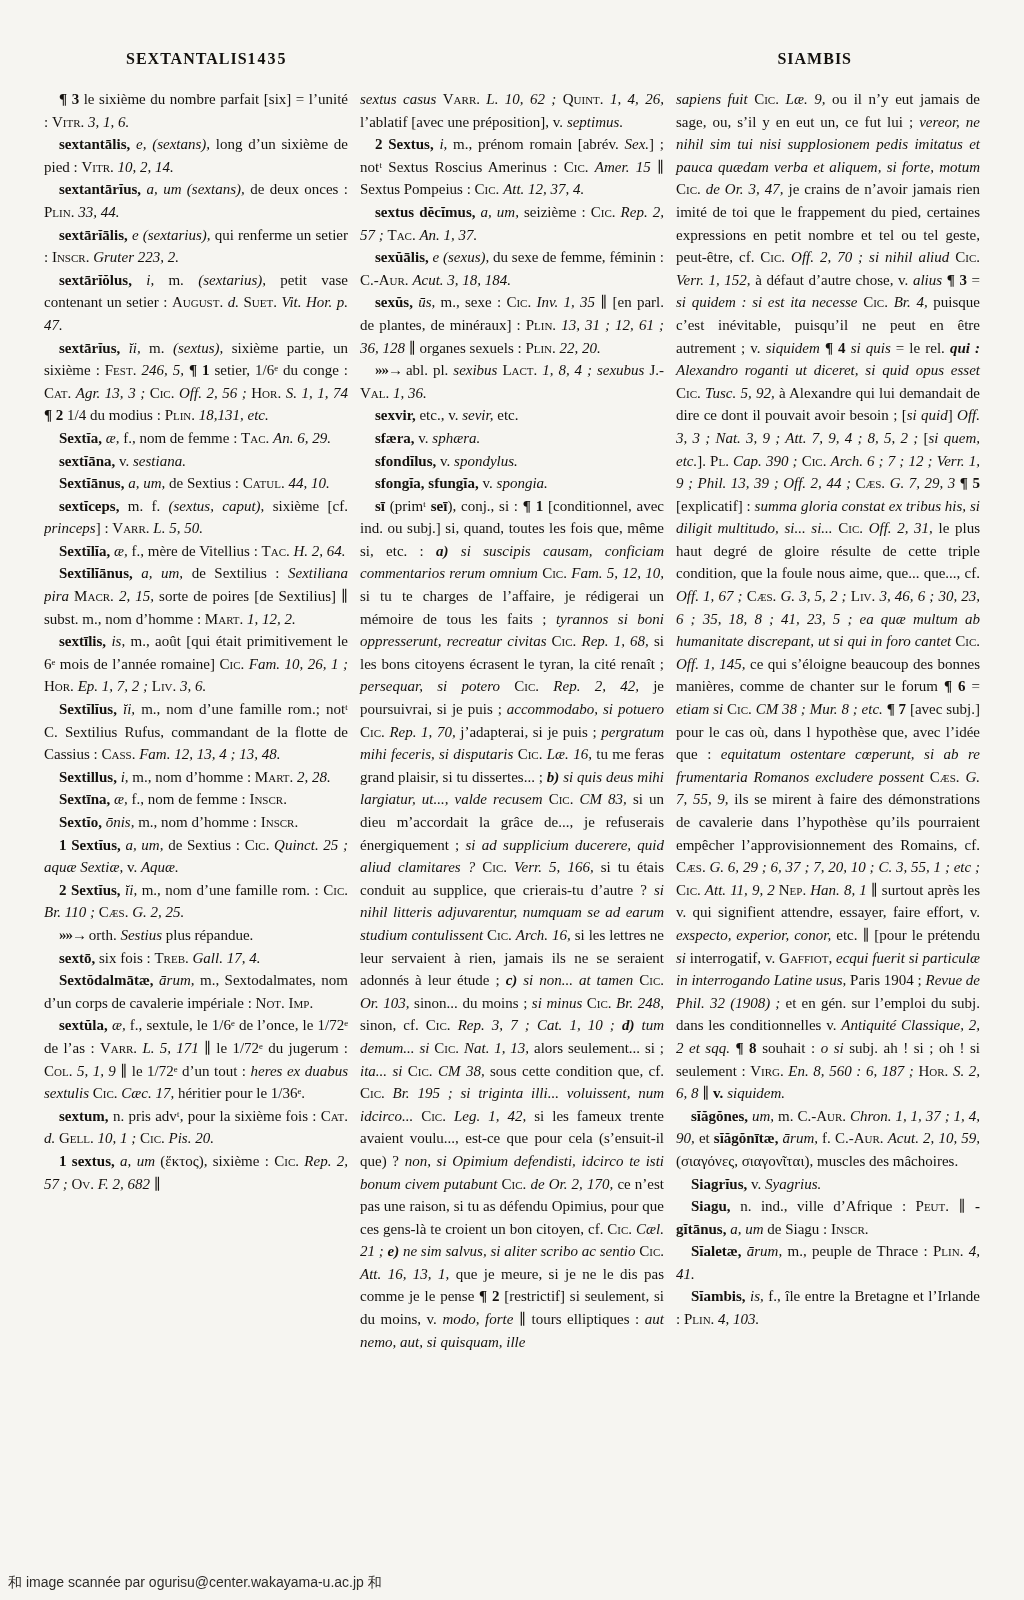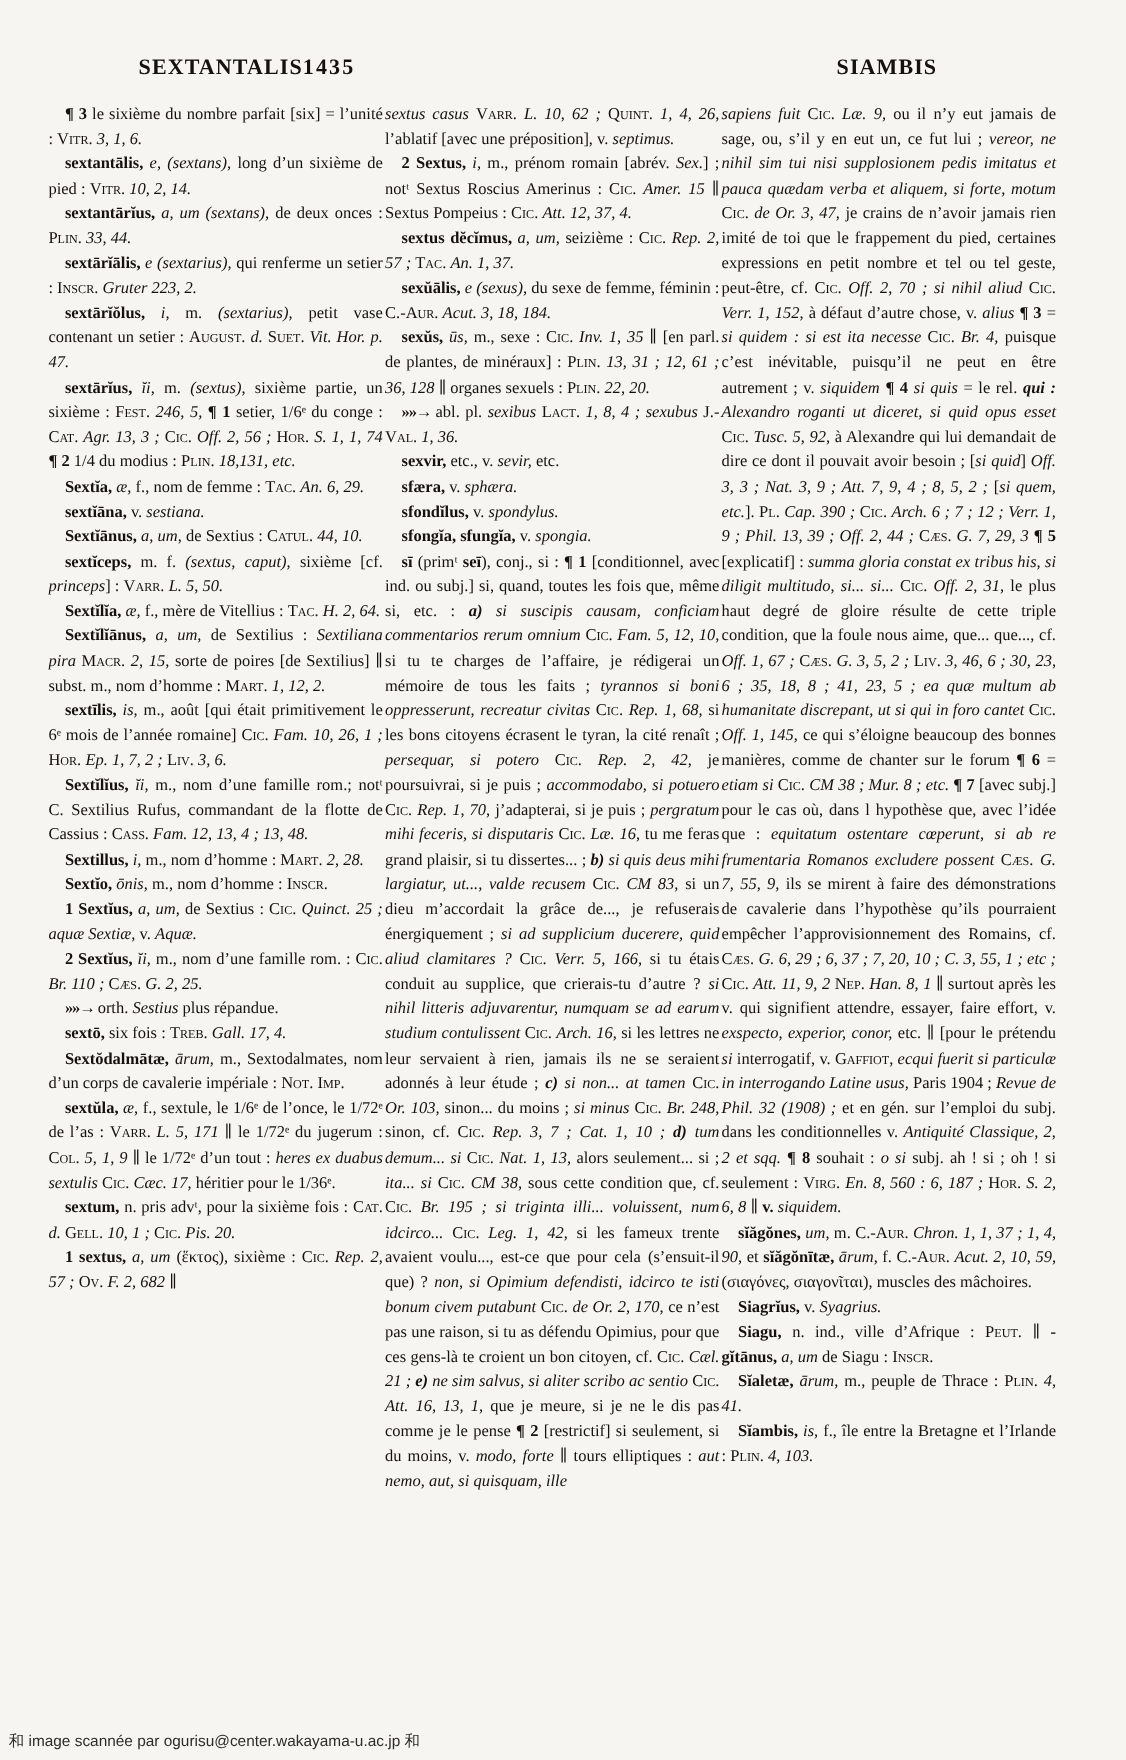--- a/index.html
+++ b/index.html
@@ -5,27 +5,27 @@
   * { margin:0; padding:0; box-sizing:border-box; }
   html,body { width:1024px; height:1600px; }
   body {
     background:#f6f5f1;
     font-family:"Liberation Serif","DejaVu Serif",serif;
     color:#14110e;
   }
   .page { position:relative; width:1024px; height:1600px; padding:50px 40px 0 44px; overflow:hidden; }
   .running-head {
     display:flex; align-items:baseline;
-    font-weight:bold; font-size:20px; letter-spacing:1px;
+    font-weight:bold; font-size:16px; letter-spacing:1px;
     margin-bottom:20px;
   }
   .rh-left  { margin-left:82px; }
   .rh-center{ flex:1; text-align:left; letter-spacing:2px; }
   .rh-right { margin-right:132px;text-align:right; }
-  .columns { display:flex; gap:2px; height:1442px; overflow:hidden; }
+  .columns { display:flex; gap:12px; height:1442px; overflow:hidden; }
   .col {
     width:304px; flex:0 0 304px;
     font-size:15px; line-height:22.6px;
     text-align:justify;
   }
   .col p { text-indent:15px; }
   .col p.cont { text-indent:0; }
   .st-b  { font-weight:bold; }
   .st-i  { font-style:italic; }
   .st-bi { font-weight:bold; font-style:italic; }
@@ -58,20 +58,21 @@
         <p><span class="st-b">sextārĭus, </span><span class="st-i">ĭi, </span><span>m. </span><span class="st-i">(sextus), </span><span>sixième partie, un sixième : </span><span class="st-s">Fest. </span><span class="st-i">246, 5, </span><span class="st-b">¶ 1 </span><span>setier, 1/6ᵉ du conge : </span><span class="st-s">Cat. </span><span class="st-i">Agr. 13, 3 ; </span><span class="st-s">Cic. </span><span class="st-i">Off. 2, 56 ; </span><span class="st-s">Hor. </span><span class="st-i">S. 1, 1, 74 </span><span class="st-b">¶ 2 </span><span>1/4 du modius : </span><span class="st-s">Plin. </span><span class="st-i">18,131, etc.</span></p>
         <p><span class="st-b">Sextĭa, </span><span class="st-i">æ, </span><span>f., nom de femme : </span><span class="st-s">Tac. </span><span class="st-i">An. 6, 29.</span></p>
         <p><span class="st-b">sextĭāna, </span><span>v. </span><span class="st-i">sestiana.</span></p>
         <p><span class="st-b">Sextĭānus, </span><span class="st-i">a, um, </span><span>de Sextius : </span><span class="st-s">Catul. </span><span class="st-i">44, 10.</span></p>
         <p><span class="st-b">sextĭceps, </span><span>m. f. </span><span class="st-i">(sextus, caput), </span><span>sixième [cf. </span><span class="st-i">princeps</span><span>] : </span><span class="st-s">Varr. </span><span class="st-i">L. 5, 50.</span></p>
         <p><span class="st-b">Sextĭlĭa, </span><span class="st-i">æ, </span><span>f., mère de Vitellius : </span><span class="st-s">Tac. </span><span class="st-i">H. 2, 64.</span></p>
         <p><span class="st-b">Sextĭlĭānus, </span><span class="st-i">a, um, </span><span>de Sextilius : </span><span class="st-i">Sextiliana pira </span><span class="st-s">Macr. </span><span class="st-i">2, 15, </span><span>sorte de poires [de Sextilius] ∥ subst. m., nom d’homme : </span><span class="st-s">Mart. </span><span class="st-i">1, 12, 2.</span></p>
         <p><span class="st-b">sextīlis, </span><span class="st-i">is, </span><span>m., août [qui était primitivement le 6ᵉ mois de l’année romaine] </span><span class="st-s">Cic. </span><span class="st-i">Fam. 10, 26, 1 ; </span><span class="st-s">Hor. </span><span class="st-i">Ep. 1, 7, 2 ; </span><span class="st-s">Liv. </span><span class="st-i">3, 6.</span></p>
         <p><span class="st-b">Sextĭlĭus, </span><span class="st-i">ĭi, </span><span>m., nom d’une famille rom.; notᵗ C. Sextilius Rufus, commandant de la flotte de Cassius : </span><span class="st-s">Cass. </span><span class="st-i">Fam. 12, 13, 4 ; 13, 48.</span></p>
         <p><span class="st-b">Sextillus, </span><span class="st-i">i, </span><span>m., nom d’homme : </span><span class="st-s">Mart. </span><span class="st-i">2, 28.</span></p>
+        <p><span class="st-b">Sextīna, </span><span class="st-i">æ, </span><span>f., nom de femme : </span><span class="st-s">Inscr.</span></p>
         <p><span class="st-b">Sextĭo, </span><span class="st-i">ōnis, </span><span>m., nom d’homme : </span><span class="st-s">Inscr.</span></p>
         <p><span class="st-b">1 Sextĭus, </span><span class="st-i">a, um, </span><span>de Sextius : </span><span class="st-s">Cic. </span><span class="st-i">Quinct. 25 ; aquæ Sextiæ, </span><span>v. </span><span class="st-i">Aquæ.</span></p>
         <p><span class="st-b">2 Sextĭus, </span><span class="st-i">ĭi, </span><span>m., nom d’une famille rom. : </span><span class="st-s">Cic. </span><span class="st-i">Br. 110 ; </span><span class="st-s">Cæs. </span><span class="st-i">G. 2, 25.</span></p>
         <p><span class="st-a">»»→ </span><span>orth. </span><span class="st-i">Sestius </span><span>plus répandue.</span></p>
         <p><span class="st-b">sextō, </span><span>six fois : </span><span class="st-s">Treb. </span><span class="st-i">Gall. 17, 4.</span></p>
         <p><span class="st-b">Sextŏdalmātæ, </span><span class="st-i">ārum, </span><span>m., Sextodalmates, nom d’un corps de cavalerie impériale : </span><span class="st-s">Not. Imp.</span></p>
         <p><span class="st-b">sextŭla, </span><span class="st-i">æ, </span><span>f., sextule, le 1/6ᵉ de l’once, le 1/72ᵉ de l’as : </span><span class="st-s">Varr. </span><span class="st-i">L. 5, 171 </span><span>∥ le 1/72ᵉ du jugerum : </span><span class="st-s">Col. </span><span class="st-i">5, 1, 9 </span><span>∥ le 1/72ᵉ d’un tout : </span><span class="st-i">heres ex duabus sextulis </span><span class="st-s">Cic. </span><span class="st-i">Cæc. 17, </span><span>héritier pour le 1/36ᵉ.</span></p>
         <p><span class="st-b">sextum, </span><span>n. pris advᵗ, pour la sixième fois : </span><span class="st-s">Cat. </span><span class="st-i">d. </span><span class="st-s">Gell. </span><span class="st-i">10, 1 ; </span><span class="st-s">Cic. </span><span class="st-i">Pis. 20.</span></p>
         <p><span class="st-b">1 sextus, </span><span class="st-i">a, um </span><span>(ἕκτος), sixième : </span><span class="st-s">Cic. </span><span class="st-i">Rep. 2, 57 ; </span><span class="st-s">Ov. </span><span class="st-i">F. 2, 682 </span><span>∥</span></p>
       </div>

